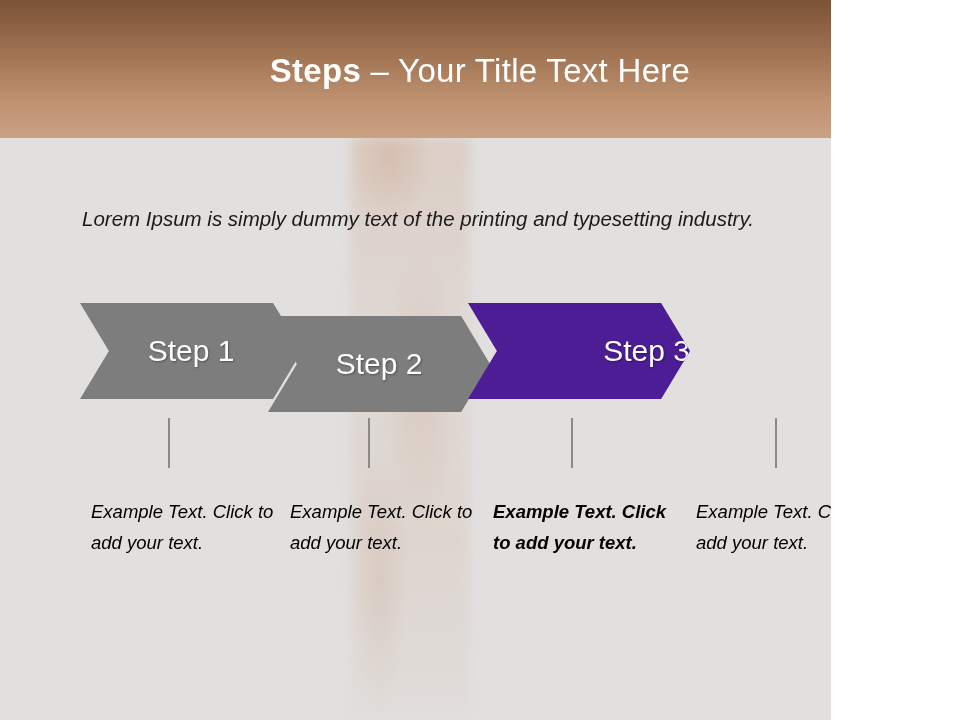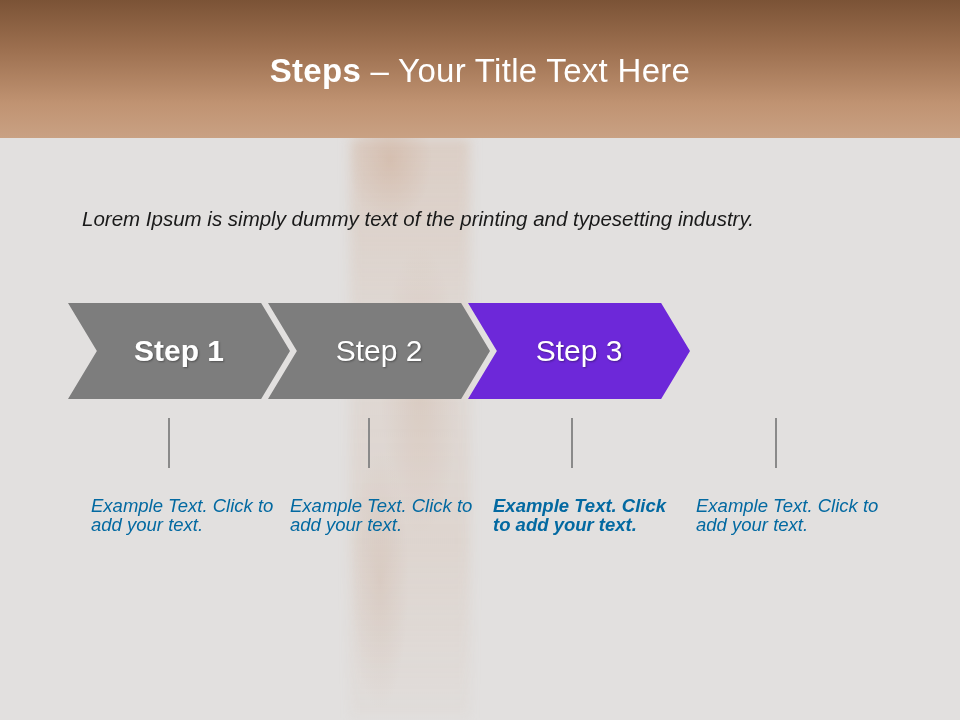--- a/index.html
+++ b/index.html
@@ -7,21 +7,21 @@
     padding: 0;
   }
   body {
     width: 960px;
     height: 720px;
     font-family: "Liberation Sans", sans-serif;
     overflow: hidden;
   }
   .slide {
     position: relative;
-    width: 960px;
+    width: 831px;
     height: 720px;
     background: #e2e0df;
     overflow: hidden;
   }
   
   .bg-figure {
     position: absolute;
     left: 300px;
     top: 130px;
     width: 260px;
@@ -99,21 +99,21 @@
     width: 222px;
     display: flex;
     align-items: center;
     justify-content: center;
     clip-path: polygon(0 0, 87% 0, 100% 50%, 87% 100%, 0 100%, 13% 50%);
     font-size: 30px;
     color: #ffffff;
     text-shadow: 1px 1px 2px rgba(0,0,0,0.35);
   }
   .chev.gray { background: #7d7d7d; }
-  .chev.tan  { background: #6d28d9; color: #ffffff; }
+  .chev.tan  { background: #4c1d95; color: #ffffff; justify-content: flex-end; }
 
   .connectors {
     position: absolute;
     left: 68px;
     top: 418px;
     width: 830px;
     height: 56px;
     z-index: 3;
   }
   .conn {
@@ -131,46 +131,46 @@
     width: 860px;
     height: 120px;
     z-index: 3;
   }
   .caption {
     position: absolute;
     top: 0;
     width: 185px;
     font-size: 18.5px;
     font-style: italic;
-    color: #0369a1;
-    line-height: 19px;
+    color: #000000;
+    line-height: 31px;
   }
   .caption.bold { font-weight: bold; }
 </style>
 </head>
 <body>
 
 <div class="slide">
 
   <div class="bg-figure"></div>
   <div class="bg-figure2"></div>
 
   <div class="header">
     <div class="header-title">
       <span class="bold">Steps</span><span class="dash"> – </span><span class="light">Your Title Text Here</span>
     </div>
   </div>
 
   <div class="subtitle">Lorem Ipsum is simply dummy text of the printing and typesetting industry.</div>
 
   <div class="steps">
-    <div class="chev gray" style="left:0px;font-weight:bold;">
+    <div class="chev gray" style="left:12px;">
         <span>Step 1</span>
       </div>
-    <div class="chev gray" style="left:200px;">
+    <div class="chev gray" style="left:200px;margin-top:13px;">
         <span>Step 2</span>
       </div>
     <div class="chev tan" style="left:400px;">
         <span>Step 3</span>
       </div>
   </div>
 
   <div class="connectors">
     <div class="conn" style="left:100px;"></div>
     <div class="conn" style="left:300px;"></div>

